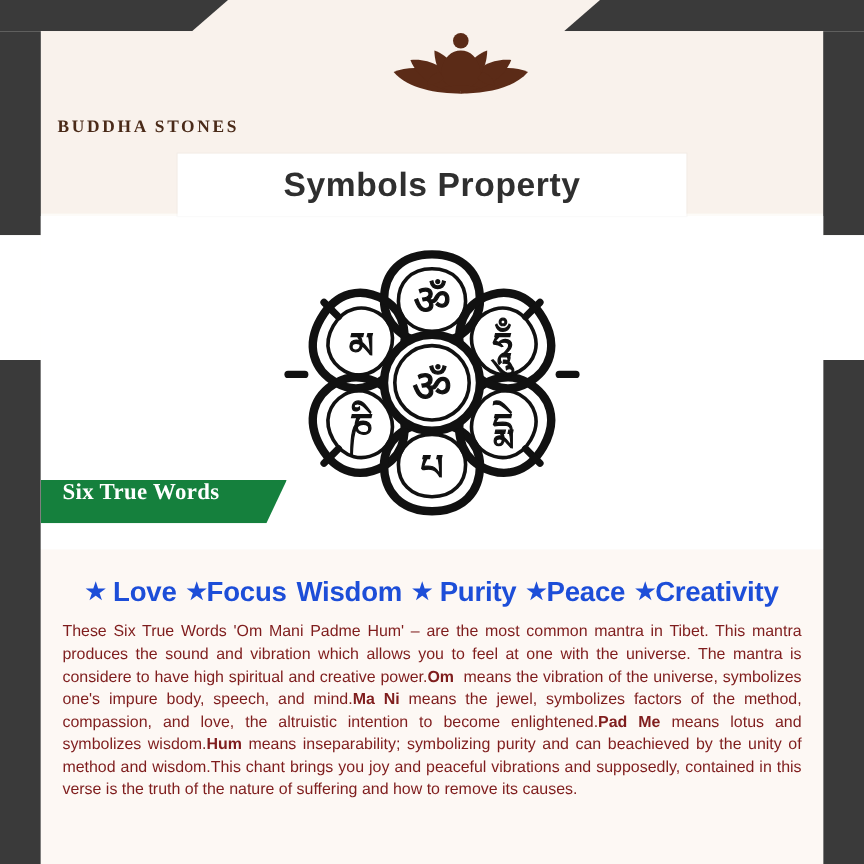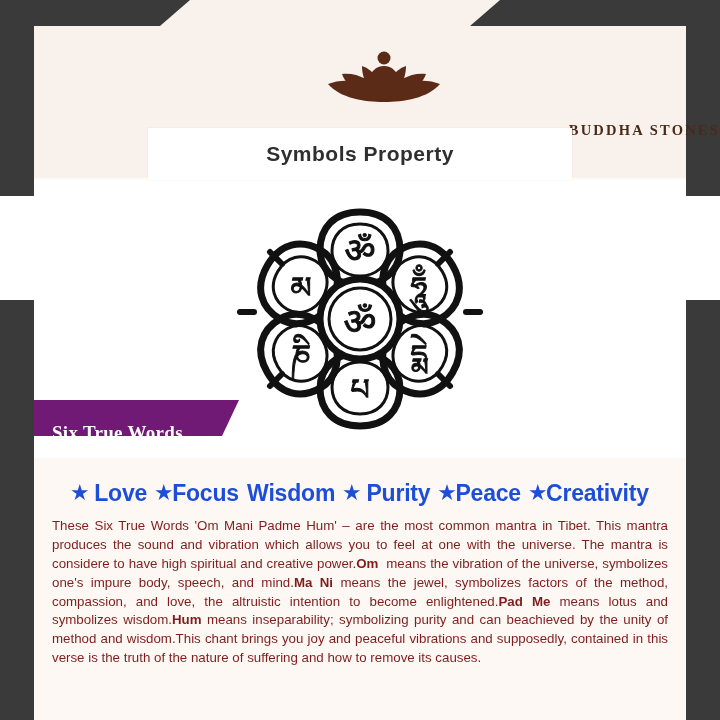--- a/index.html
+++ b/index.html
@@ -85,22 +85,22 @@
   
   .header-bg {
     position: absolute;
     top: 0; left: 34px; right: 34px;
     height: 178px;
     background: #f9f2ec;
     z-index: 0;
   }
   .logo-wrap {
     position: absolute;
-    top: 40px; left: 0; right: 0;
-    text-align: right;
+    top: 16px; left: 0; right: 0;
+    text-align: left;
     z-index: 3;
     padding-left: 48px;
   }
   .logo-mark {
     display: block;
     margin: 0 auto;
   }
   .brand-name {
     margin-top: 2px;
     font-size: 14.5px;
@@ -118,21 +118,21 @@
     width: 424px;
     height: 52px;
     background: #ffffff;
     display: flex;
     align-items: center;
     justify-content: center;
     z-index: 4;
     box-shadow: 0 0 0 1px rgba(0,0,0,0.02);
   }
   .title-plate .title-text {
-    font-size: 21px;
+    font-size: 28px;
     font-weight: bold;
     color: #2f2f2f;
     letter-spacing: 0.5px;
     font-family: "Liberation Sans", sans-serif;
   }
 
   
   .symbol-area {
     position: absolute;
     top: 180px; left: 34px; right: 34px;
@@ -144,24 +144,24 @@
     justify-content: center;
   }
 
   
   .tab-bar {
     position: absolute;
     top: 400px;
     left: 34px;
     width: 205px;
     height: 44px;
-    background: #701a75;
+    background: #15803d;
     z-index: 5;
     display: flex;
-    align-items: flex-end;
+    align-items: flex-start;
     padding-left: 18px;
     box-sizing: border-box;
     clip-path: polygon(0 0, 205px 0, 188px 36px, 0 36px);
   }
   .tab-bar .tab-text {
     color: #ffffff;
     font-size: 19px;
     font-weight: bold;
     font-family: "Liberation Serif", serif;
     letter-spacing: 0.3px;

